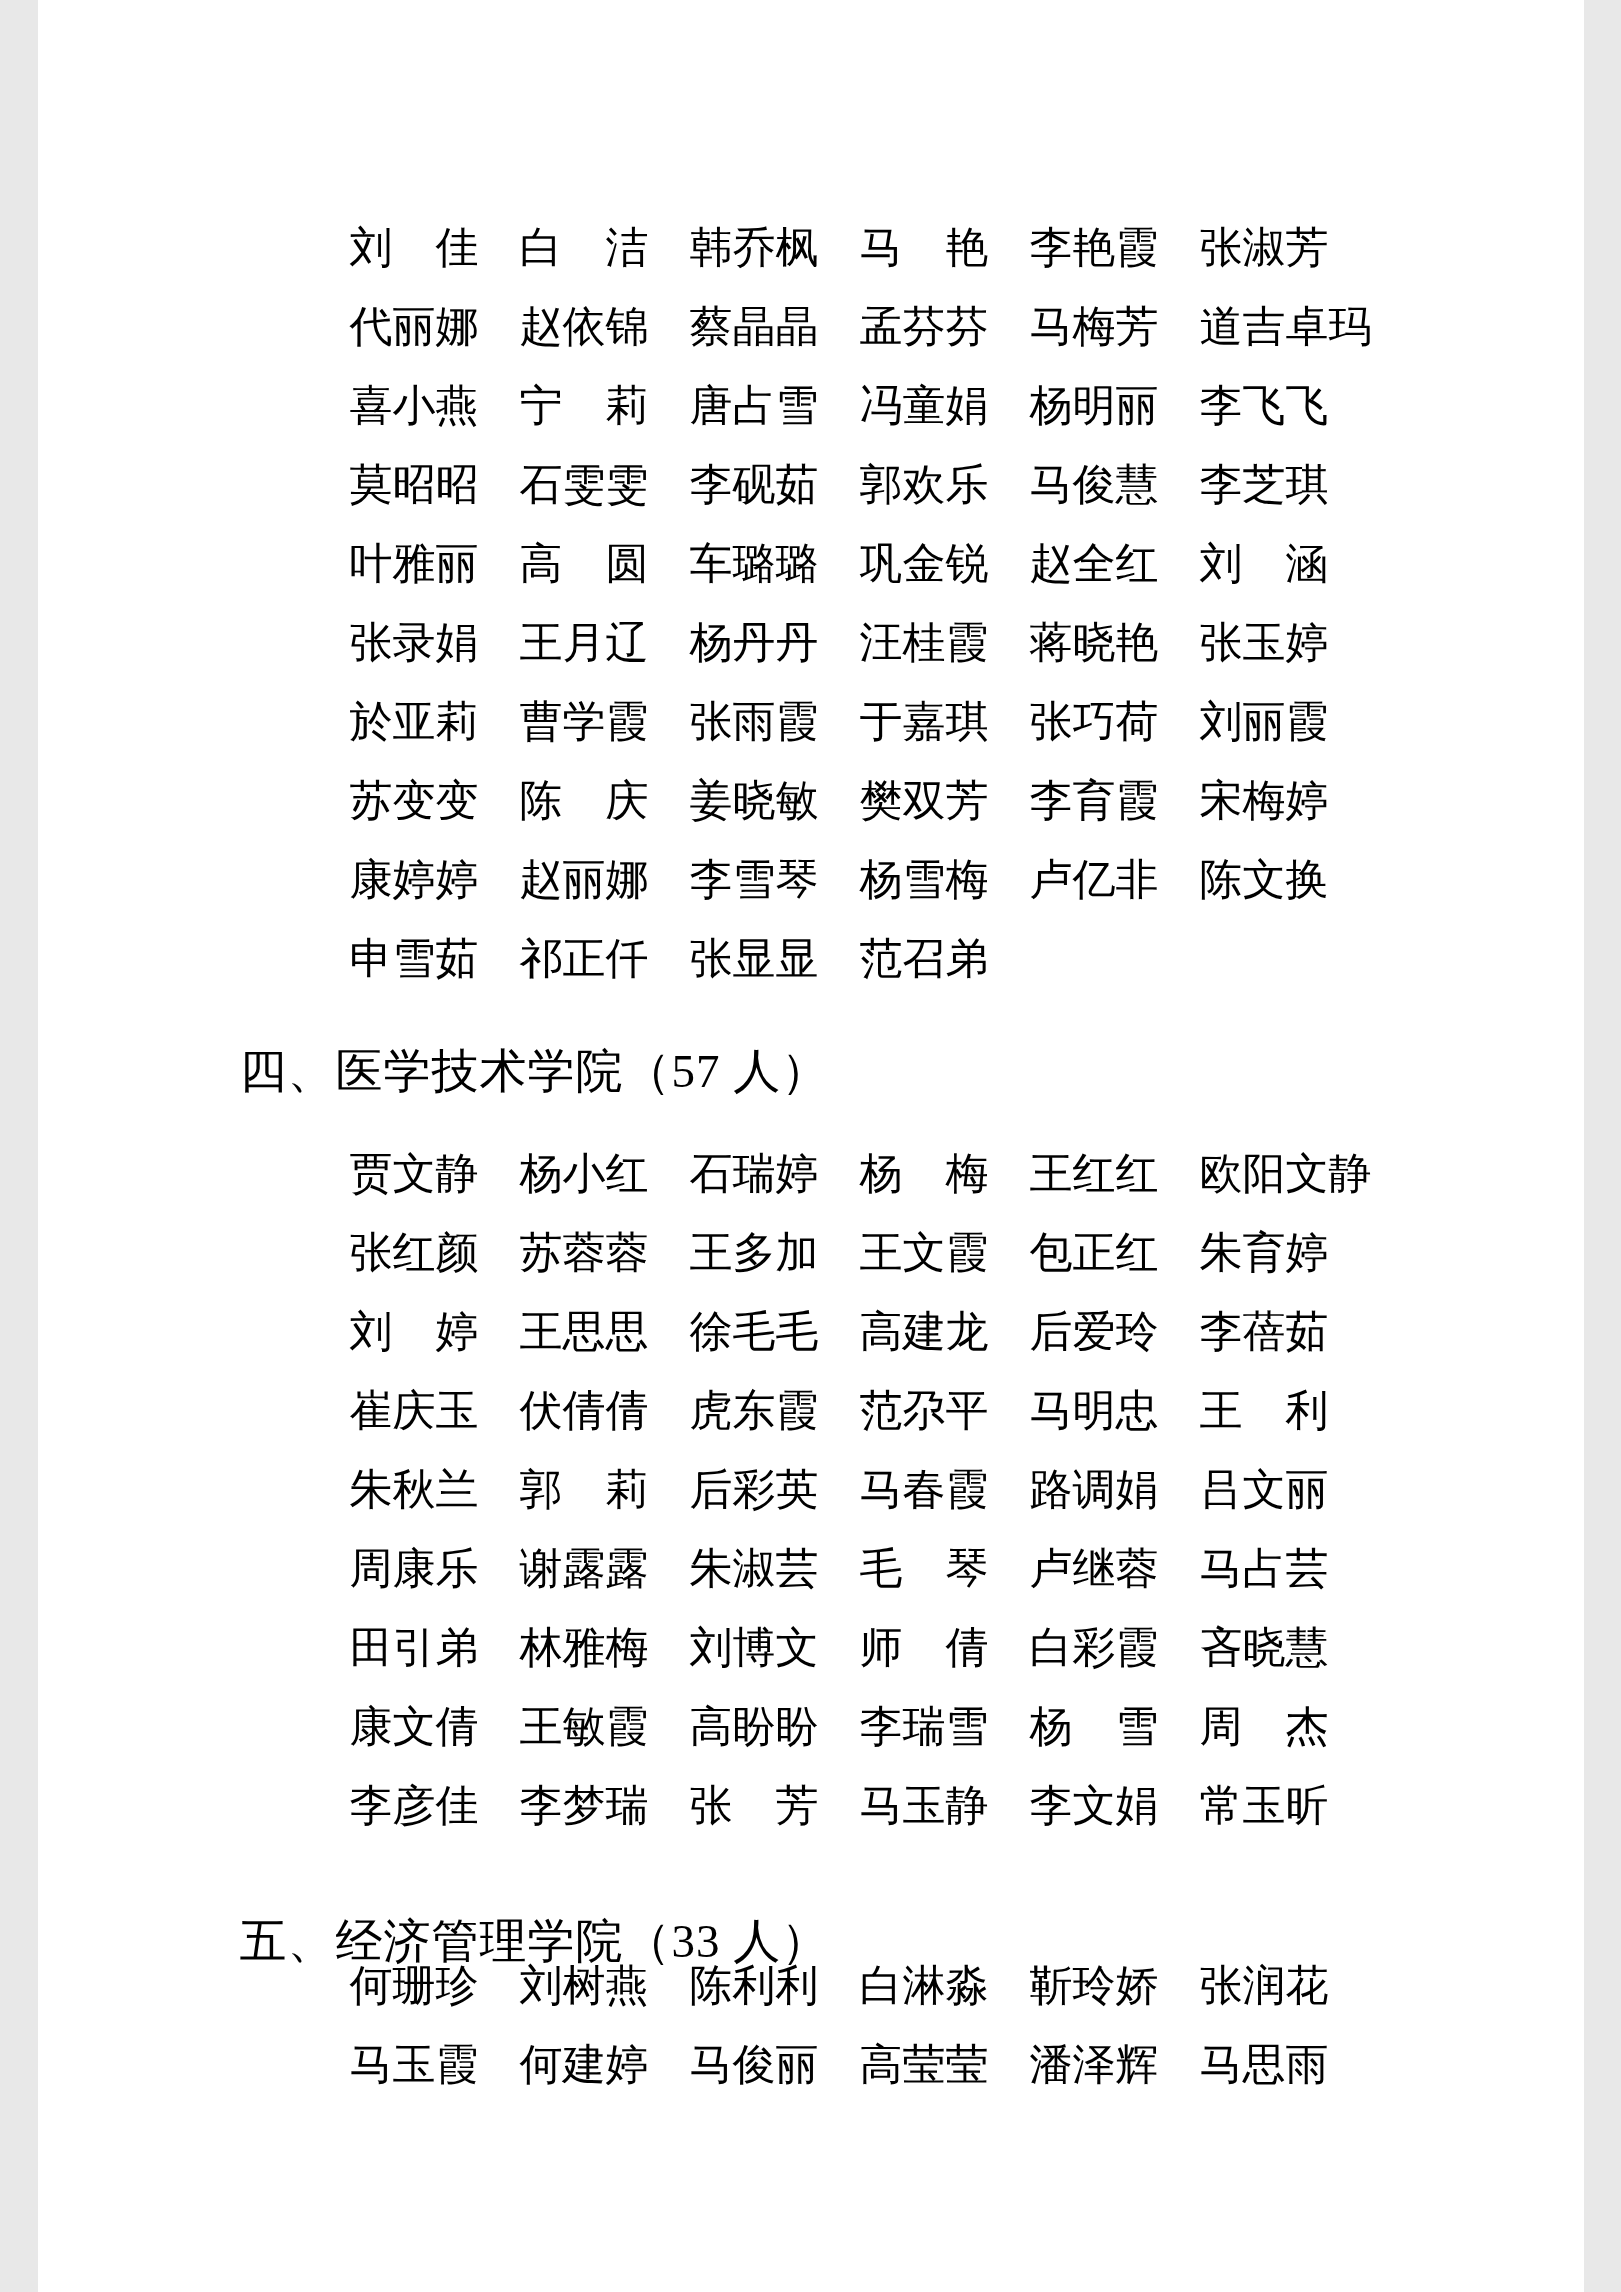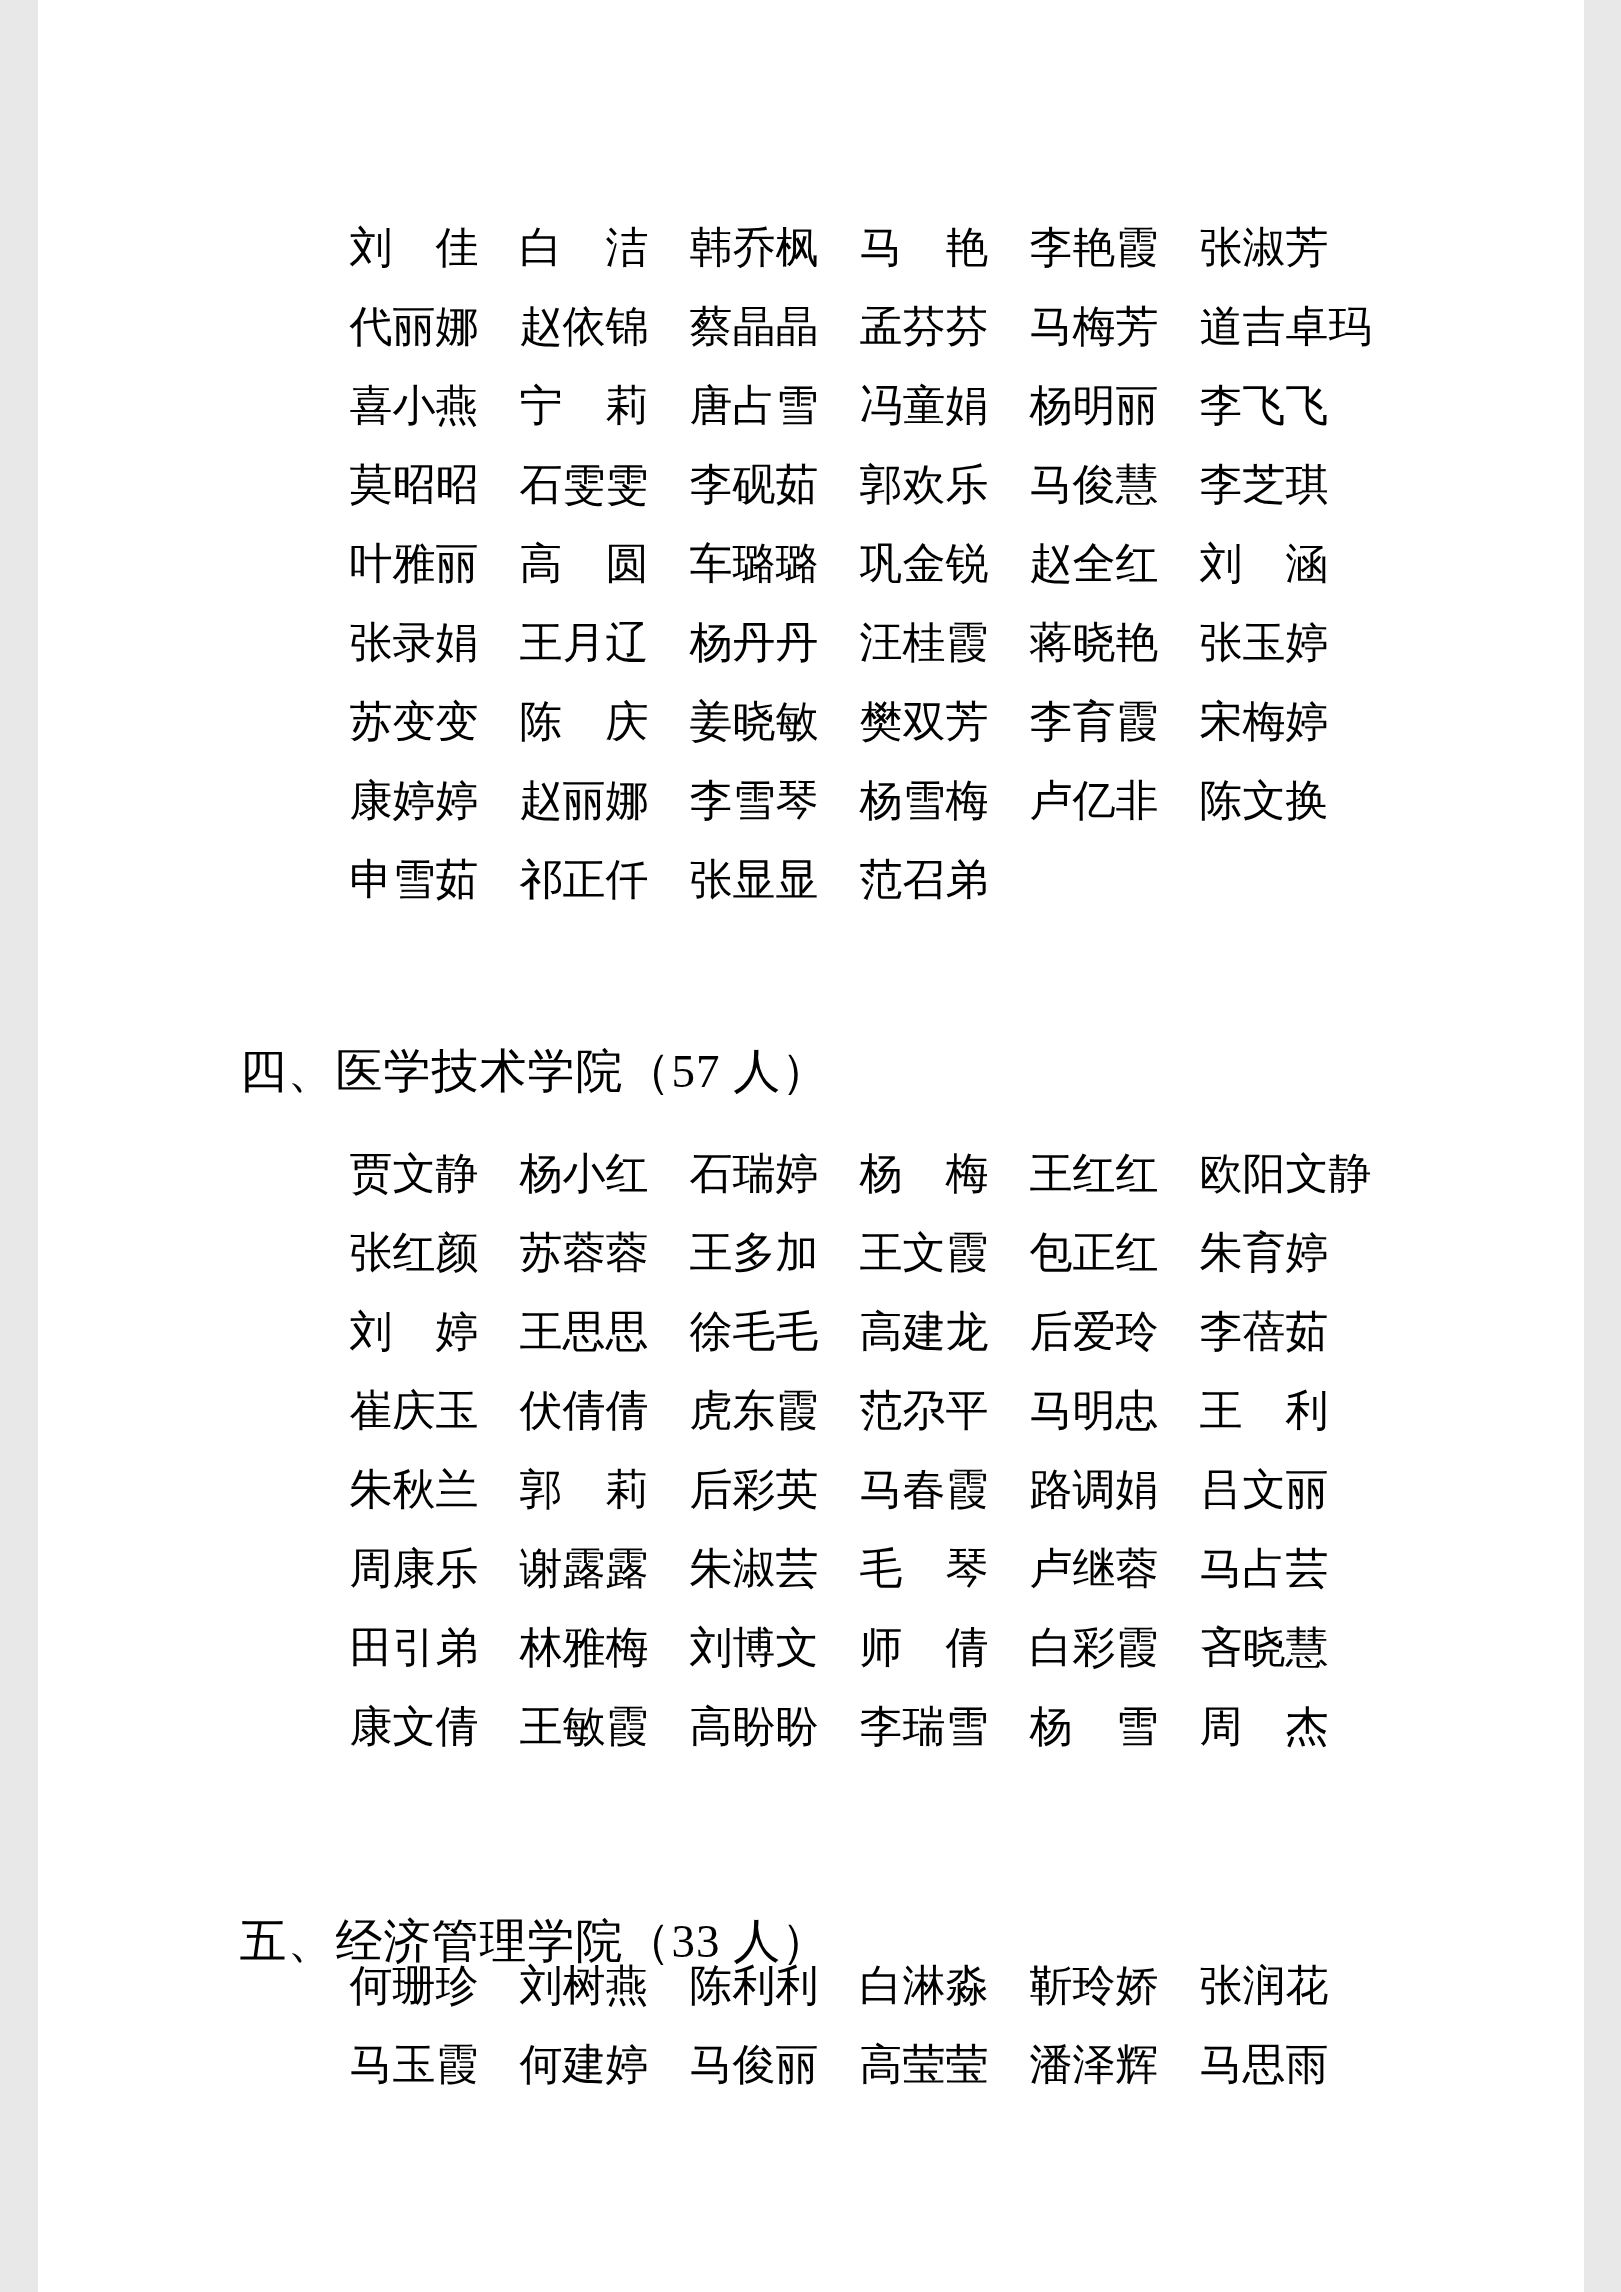--- a/index.html
+++ b/index.html
@@ -94,20 +94,28 @@
         </div>
         <div class="name-row">
           <span class="name">张录娟</span>
           <span class="name">王月辽</span>
           <span class="name">杨丹丹</span>
           <span class="name">汪桂霞</span>
           <span class="name">蒋晓艳</span>
           <span class="name">张玉婷</span>
         </div>
         <div class="name-row">
+          <span class="name">於亚莉</span>
+          <span class="name">曹学霞</span>
+          <span class="name">张雨霞</span>
+          <span class="name">于嘉琪</span>
+          <span class="name">张巧荷</span>
+          <span class="name">刘丽霞</span>
+        </div>
+        <div class="name-row">
           <span class="name">苏变变</span>
           <span class="name">陈　庆</span>
           <span class="name">姜晓敏</span>
           <span class="name">樊双芳</span>
           <span class="name">李育霞</span>
           <span class="name">宋梅婷</span>
         </div>
         <div class="name-row">
           <span class="name">康婷婷</span>
           <span class="name">赵丽娜</span>
@@ -186,20 +194,28 @@
           <span class="name">吝晓慧</span>
         </div>
         <div class="name-row">
           <span class="name">康文倩</span>
           <span class="name">王敏霞</span>
           <span class="name">高盼盼</span>
           <span class="name">李瑞雪</span>
           <span class="name">杨　雪</span>
           <span class="name">周　杰</span>
         </div>
+        <div class="name-row">
+          <span class="name">李彦佳</span>
+          <span class="name">李梦瑞</span>
+          <span class="name">张　芳</span>
+          <span class="name">马玉静</span>
+          <span class="name">李文娟</span>
+          <span class="name">常玉昕</span>
+        </div>
       </div>
   </section>
 
   <h2 class="heading" style="top:1871px">五、经济管理学院（33 人）</h2>
 
   <section class="block" style="top:1946px">
     <div>
         <div class="name-row">
           <span class="name">何珊珍</span>
           <span class="name">刘树燕</span>

